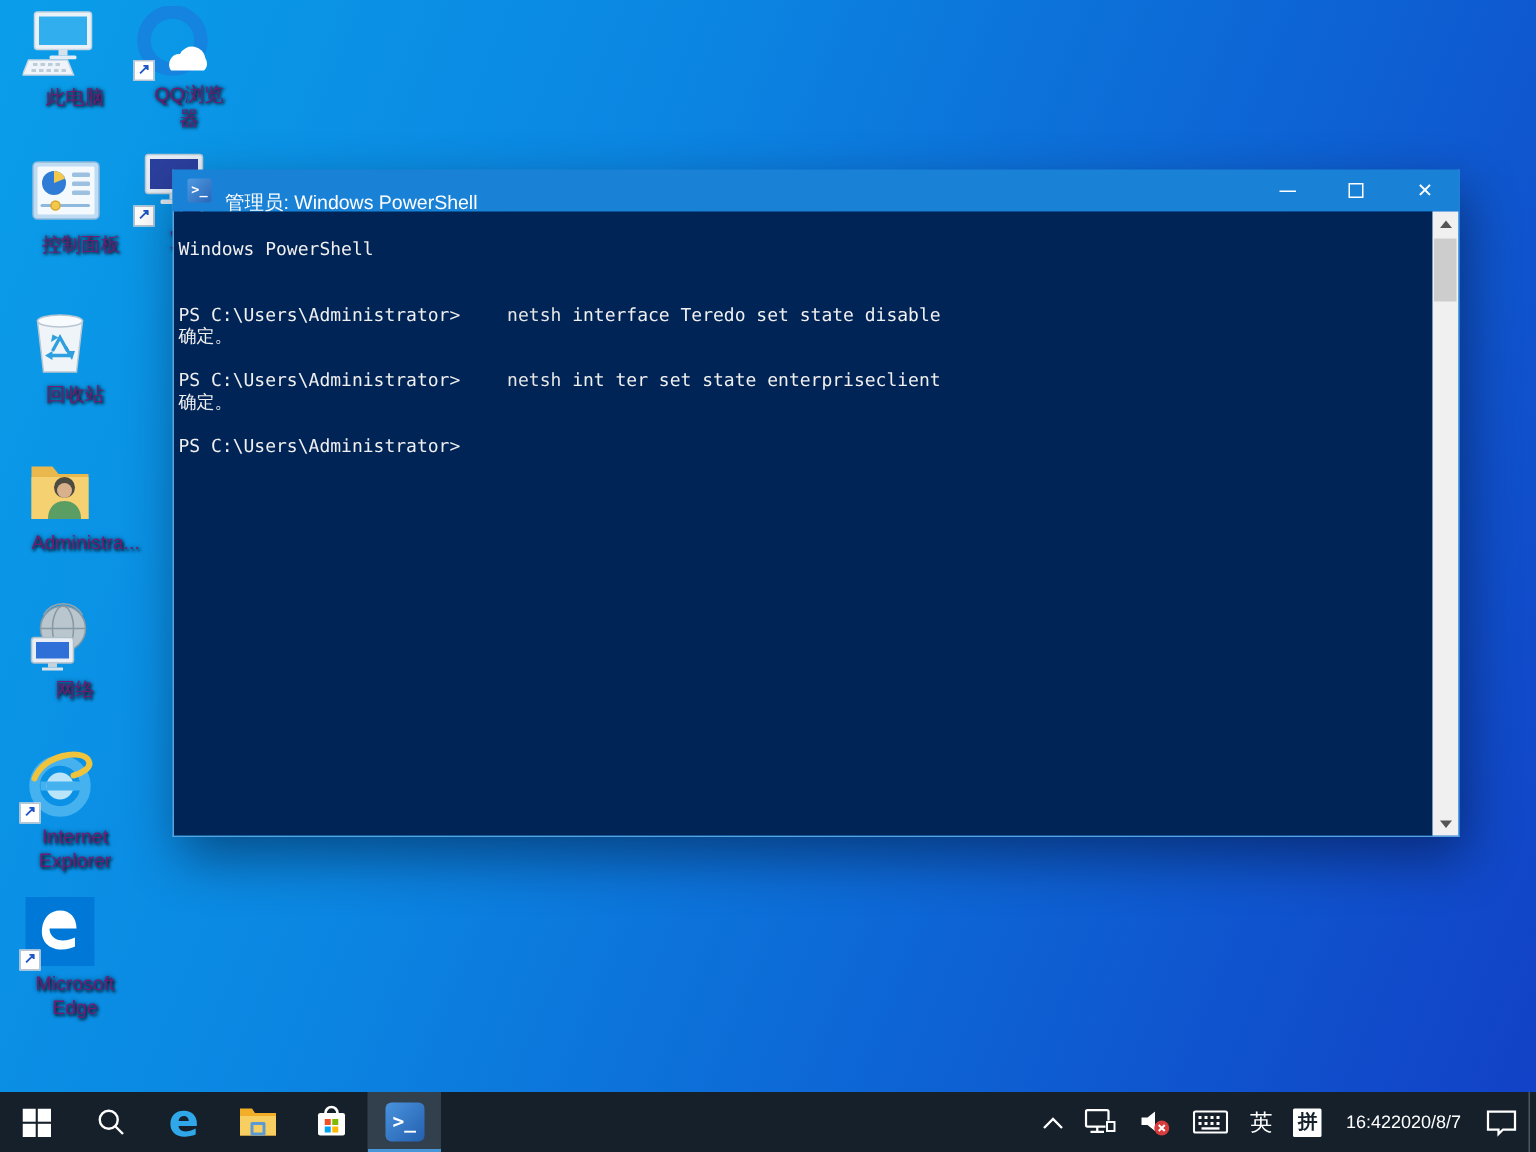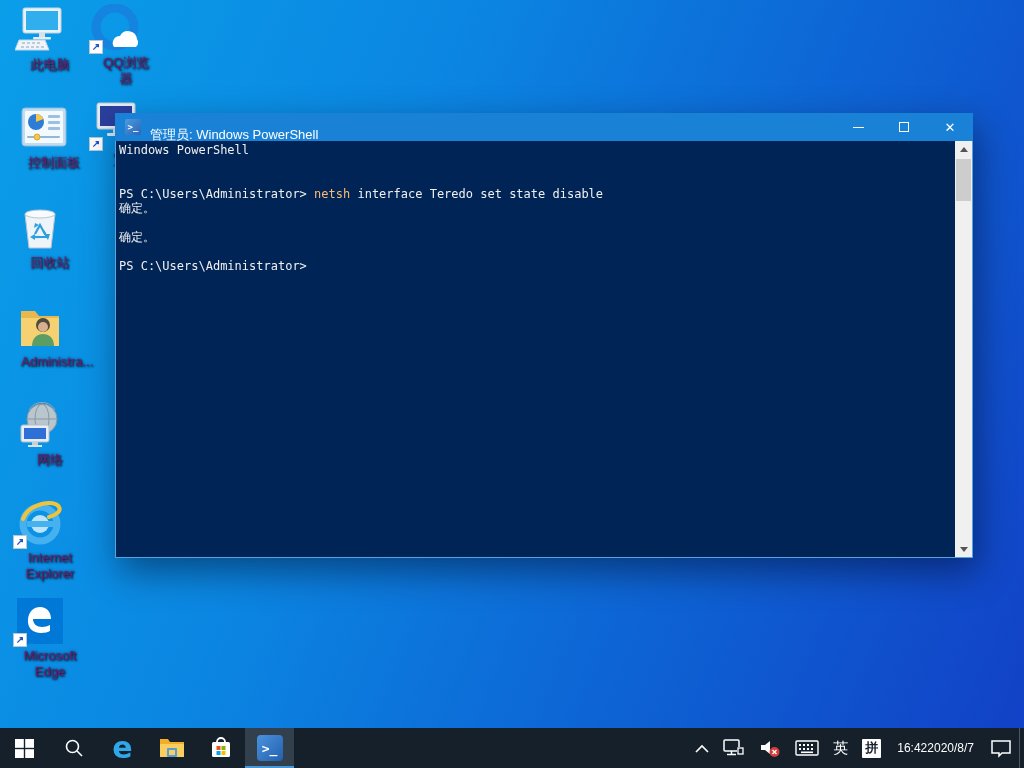--- a/index.html
+++ b/index.html
@@ -25,24 +25,24 @@
                    background:linear-gradient(135deg,#4e9ae0,#2a66b8); color:#fff; font-size:9px;
                    font-weight:bold; display:flex; align-items:center; justify-content:center;
                    font-family:"DejaVu Sans Mono", monospace; }
   .ps-title-text { color:#fff; font-size:13px;margin-top:16px; }
   .ps-controls { margin-left:auto; display:flex; height:100%; }
   .ps-ctl { width:46px; height:100%; display:flex; align-items:center; justify-content:center; cursor:pointer; }
   .glyph-min { width:11px; height:1px; background:#fff; }
   .glyph-max { width:10px; height:10px; border:1px solid #fff; }
   .glyph-close { color:#fff; font-size:13px; line-height:1; font-family:"DejaVu Sans", sans-serif; }
   .ps-console { position:absolute; left:0; right:17px; top:28px; bottom:0; background:#012456;
-                padding:2px 0 0 3px; overflow:hidden; cursor:text;
+                padding:18px 0 0 3px; overflow:hidden; cursor:text;
                 font-family:"DejaVu Sans Mono", monospace; font-size:12px; line-height:14.5px; color:#f0f0f0; }
   .console-line { white-space:pre; }
-  .seg-yellow { color:#fdba74; }
+  .seg-yellow { color:#e5e5e5;margin-left:24px; }
 
   .ps-scrollbar { position:absolute; right:0; top:28px; bottom:0; width:17px; background:#f0f0f0; }
   .sb-arrow { position:absolute; left:0; width:17px; height:16px; display:flex; align-items:center;
               justify-content:center; cursor:pointer; }
   .sb-up { top:0; } .sb-down { bottom:0; }
   .tri-up { width:0; height:0; border-left:4px solid transparent; border-right:4px solid transparent;
             border-bottom:5px solid #555; }
   .tri-down { width:0; height:0; border-left:4px solid transparent; border-right:4px solid transparent;
               border-top:5px solid #555; }
   .sb-thumb { position:absolute; left:1px; right:1px; top:18px; height:42px; background:#cdcdcd; cursor:pointer; }
@@ -227,20 +227,21 @@
     </div>
   </div>
 
   <div class="ps-console" id="console-output">
       <div class="console-line"><span>Windows PowerShell</span></div>
       <div class="console-line">&nbsp;</div>
       <div class="console-line">&nbsp;</div>
       <div class="console-line"><span>PS C:\Users\Administrator&gt; </span><span class="seg-yellow">netsh</span><span> interface Teredo set state disable</span></div>
       <div class="console-line"><span>确定。</span></div>
       <div class="console-line">&nbsp;</div>
+      <div class="console-line"><span>PS C:\Users\Administrator&gt; </span><span class="seg-yellow">netsh</span><span> int ter set state enterpriseclient</span></div>
       <div class="console-line"><span>确定。</span></div>
       <div class="console-line">&nbsp;</div>
       <div class="console-line"><span>PS C:\Users\Administrator&gt;</span></div>
     </div>
 
   <div class="ps-scrollbar">
     <div class="sb-arrow sb-up">
         <span class="tri-up"></span>
       </div>
     <div class="sb-thumb"></div>

